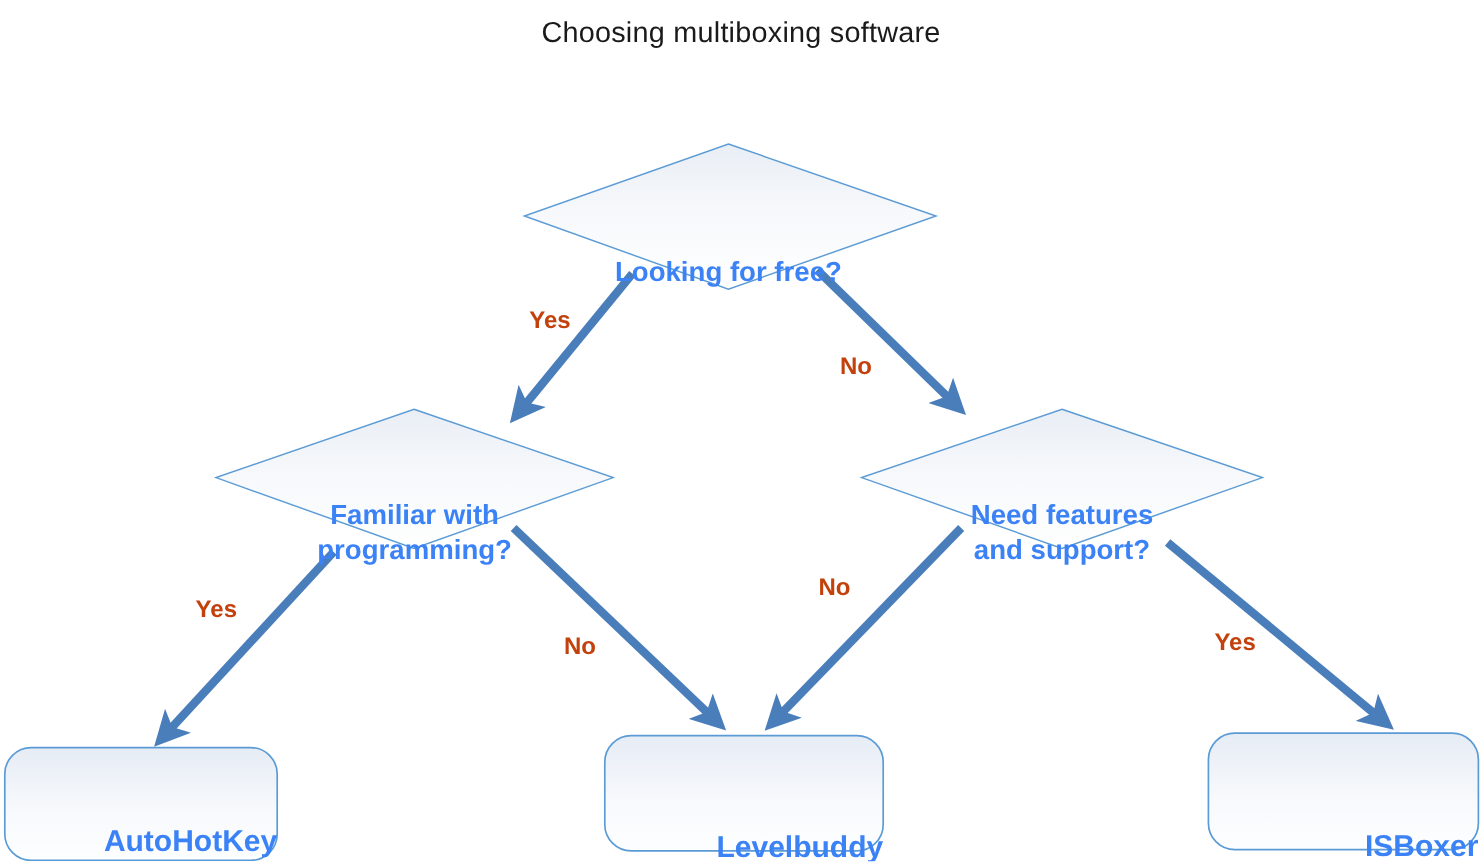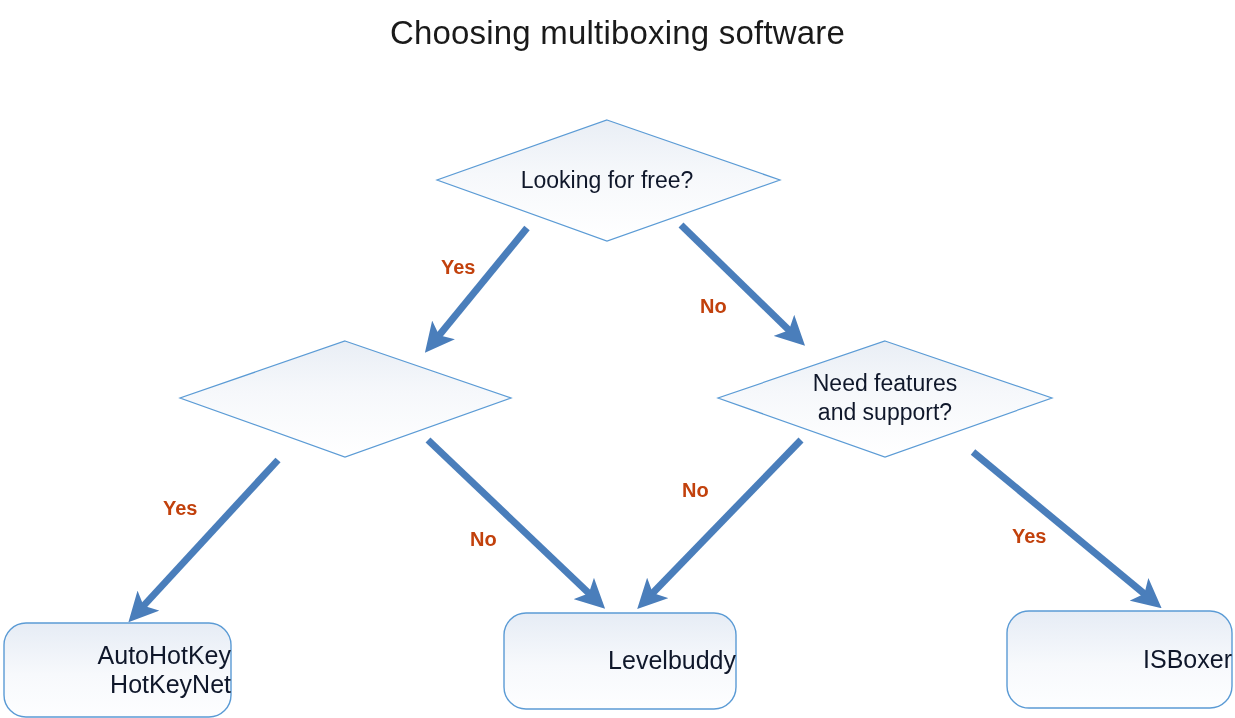--- a/index.html
+++ b/index.html
@@ -20,21 +20,21 @@
     overflow: hidden;
   }
 
   
   #title {
     position: absolute;
     left: 0;
     top: 14px;
     width: 1235px;
     text-align: center;
-    font-size: 33px;
+    font-size: 24px;
     font-weight: 400;
     color: #1a1a1a;
     letter-spacing: 0.2px;
     white-space: nowrap;
   }
 
   
   #artwork {
     position: absolute;
     left: 0;
@@ -42,24 +42,25 @@
     width: 1235px;
     height: 718px;
   }
 
   
   .node-label {
     position: absolute;
     text-align: center;
     font-size: 23px;
     line-height: 29px;
-    color: #0f172a;
-    font-weight: 400;
+    color: #3b82f6;
+    font-weight: 700;
     pointer-events: none;
     white-space: pre-line;
+    margin-top: 46px;
   }
   .decision-label { font-size: 23px; }
   .terminal-label { font-size: 25px; text-align: right; }
 
   
   .edge-label {
     position: absolute;
     font-size: 20px;
     font-weight: bold;
     color: #c2410c;
@@ -119,20 +120,22 @@
 
      Levelbuddy --&gt;
     <line x1="801" y1="440" x2="645" y2="601" stroke="#4A7EBB" stroke-width="7" marker-end="url(#arrowHead)"></line>
 
      ISBoxer --&gt;
     <line x1="973" y1="452" x2="1153" y2="601" stroke="#4A7EBB" stroke-width="7" marker-end="url(#arrowHead)"></line>
   </svg>
 
   <div class="node-label decision-label" style="left:437px; top:166px; width:340px;">Looking for free?</div>
 
+  <div class="node-label decision-label" style="left:180px; top:369px; width:331px;">Familiar with
+programming?</div>
 
   <div class="node-label decision-label" style="left:718px; top:369px; width:334px;text-align:center;">Need features
 and support?</div>
 
   <div class="node-label terminal-label" style="left:4px; top:641px; width:227px;">AutoHotKey
 HotKeyNet</div>
 
   <div class="node-label terminal-label" style="left:1007px; top:645px; width:225px;">ISBoxer</div>
 
   <div class="node-label terminal-label" style="left:504px; top:646px; width:232px;">Levelbuddy</div>

